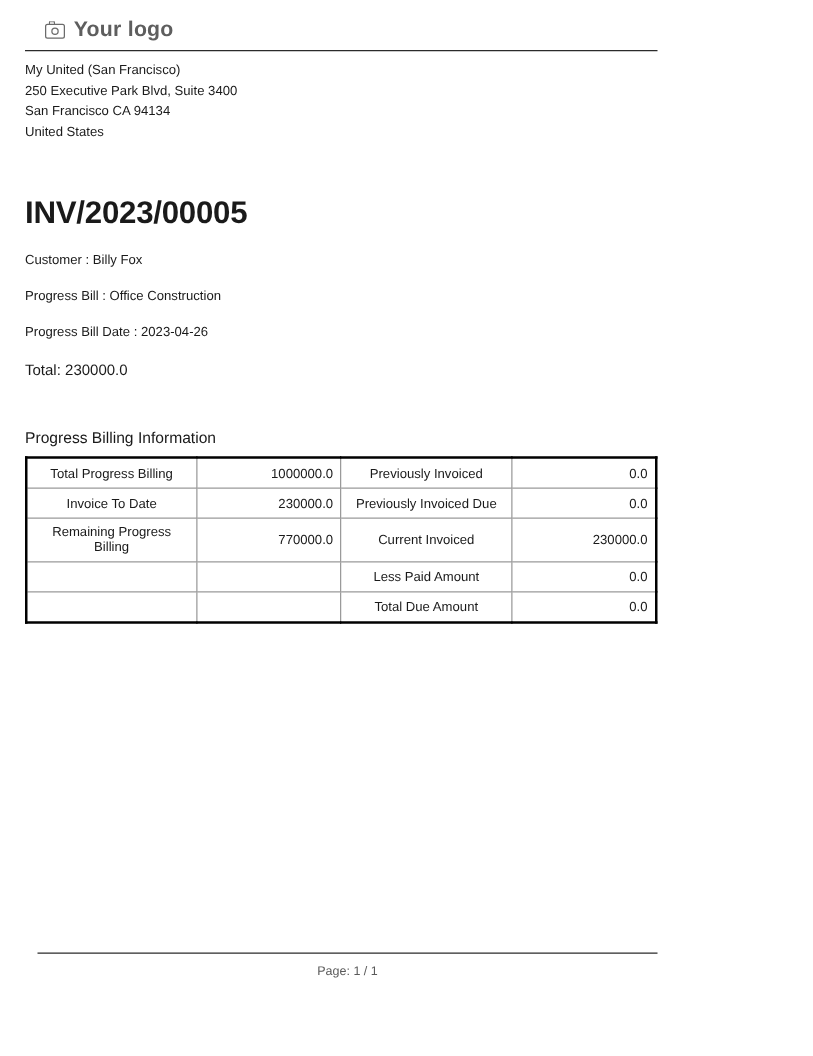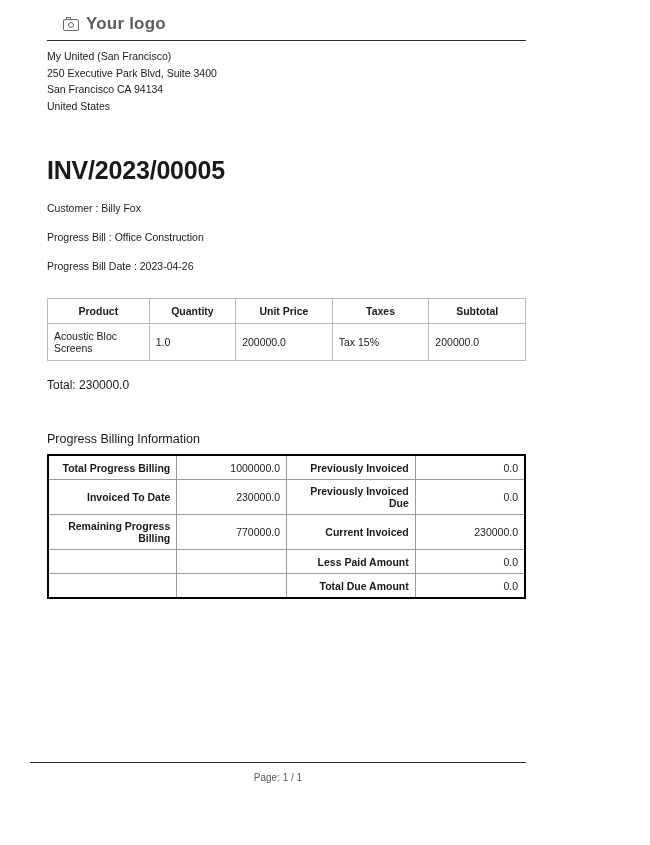--- a/index.html
+++ b/index.html
@@ -14,21 +14,21 @@
     color: #1a1a1a;
     position: relative;
     overflow: hidden;
   }
   .page {
     position: absolute;
     top: 0; left: 0;
     width: 556px;
     height: 845px;
     box-sizing: border-box;
-    padding: 14px 30px 0 47px;
+    padding: 14px 30px 0 20px;
     background: #fff;
   }
 
   
   .header {
     display: flex;
     align-items: center;
     padding-left: 16px;
     padding-bottom: 6px;
   }
@@ -139,22 +139,22 @@
     width: 100%;
     border: 2px solid #000;
     font-size: 10.5px;
   }
   .pb-table td {
     border: 1px solid #9a9a9a;
     padding: 5px 6px;
     height: 13px;
   }
   .pb-table td.lbl {
-    text-align: right;
-    font-weight: bold;
+    text-align: center;
+    font-weight: normal;
     width: 27%;
   }
   .pb-table td.val {
     text-align: right;
     width: 23%;
   }
 
   
   .footer {
     position: absolute;
@@ -195,58 +195,38 @@
     <div>San Francisco CA 94134</div>
     <div>United States</div>
   </div>
 
   <div class="doc-title">INV/2023/00005</div>
 
   <div class="meta-line">Customer : Billy Fox</div>
   <div class="meta-line">Progress Bill : Office Construction</div>
   <div class="meta-line">Progress Bill Date : 2023-04-26</div>
 
-  <table class="lines-table">
-    <thead>
-      <tr>
-        <th style="width:20%">Product</th>
-        <th style="width:17%">Quantity</th>
-        <th style="width:19%">Unit Price</th>
-        <th style="width:19%">Taxes</th>
-        <th style="width:19%">Subtotal</th>
-      </tr>
-    </thead>
-    <tbody>
-      <tr>
-        <td>Acoustic Bloc Screens</td>
-        <td>1.0</td>
-        <td>200000.0</td>
-        <td>Tax 15%</td>
-        <td>200000.0</td>
-      </tr>
-    </tbody>
-  </table>
 
   <div class="total-line">
     <span class="lbl">Total:</span>
     <span>230000.0</span>
   </div>
 
   <div class="section-title">Progress Billing Information</div>
 
   <table class="pb-table">
     <tbody>
       <tr>
         <td class="lbl">Total Progress Billing</td>
         <td class="val">1000000.0</td>
         <td class="lbl">Previously Invoiced</td>
         <td class="val">0.0</td>
       </tr>
       <tr>
-        <td class="lbl">Invoiced To Date</td>
+        <td class="lbl">Invoice To Date</td>
         <td class="val">230000.0</td>
         <td class="lbl">Previously Invoiced Due</td>
         <td class="val">0.0</td>
       </tr>
       <tr>
         <td class="lbl">Remaining Progress Billing</td>
         <td class="val">770000.0</td>
         <td class="lbl">Current Invoiced</td>
         <td class="val">230000.0</td>
       </tr>

